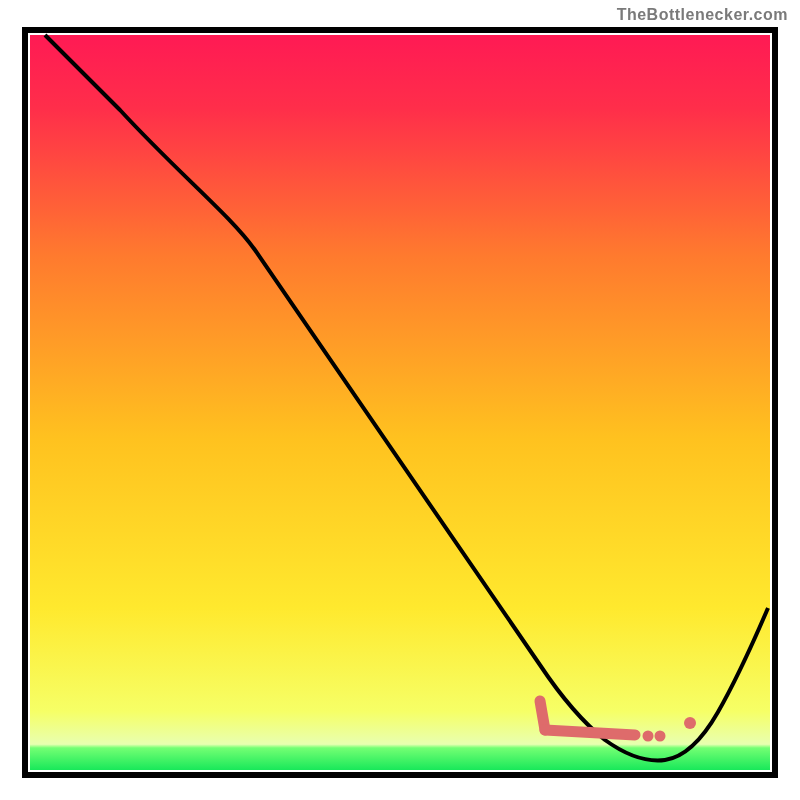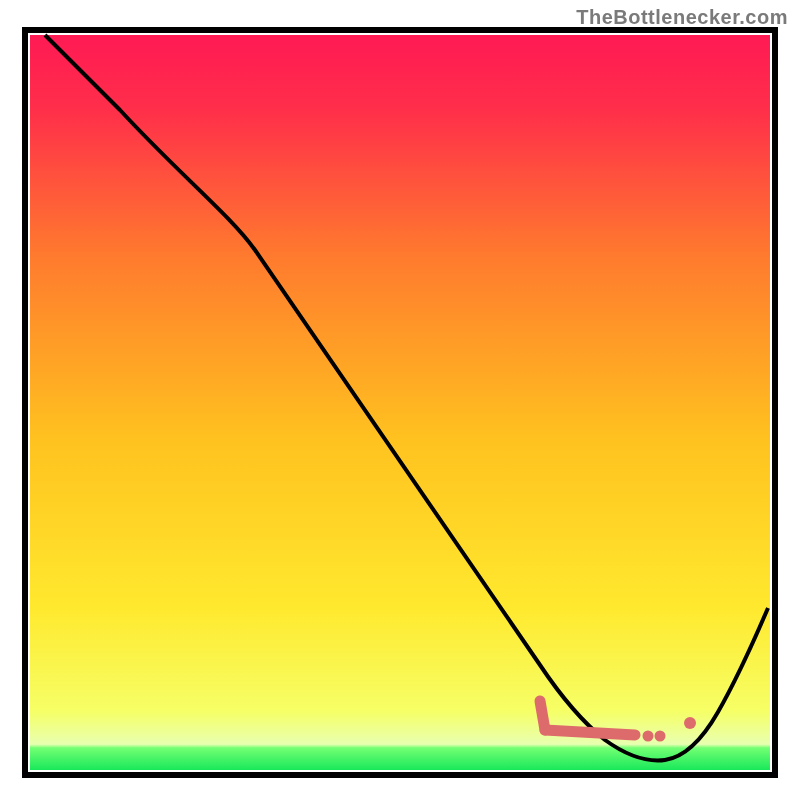--- a/index.html
+++ b/index.html
@@ -11,21 +11,21 @@
   .wrap {
     width: 800px;
     height: 800px;
     position: relative;
     background: #ffffff;
   }
   .attrib {
     position: absolute;
     top: 6px;
     right: 12px;
-    font-size: 20px;
+    font-size: 16px;
     font-weight: 600;
     color: #7a7a7a;
     letter-spacing: 0.5px;
   }
   svg {
     display: block;
   }
 </style>
 </head>
 <body>

